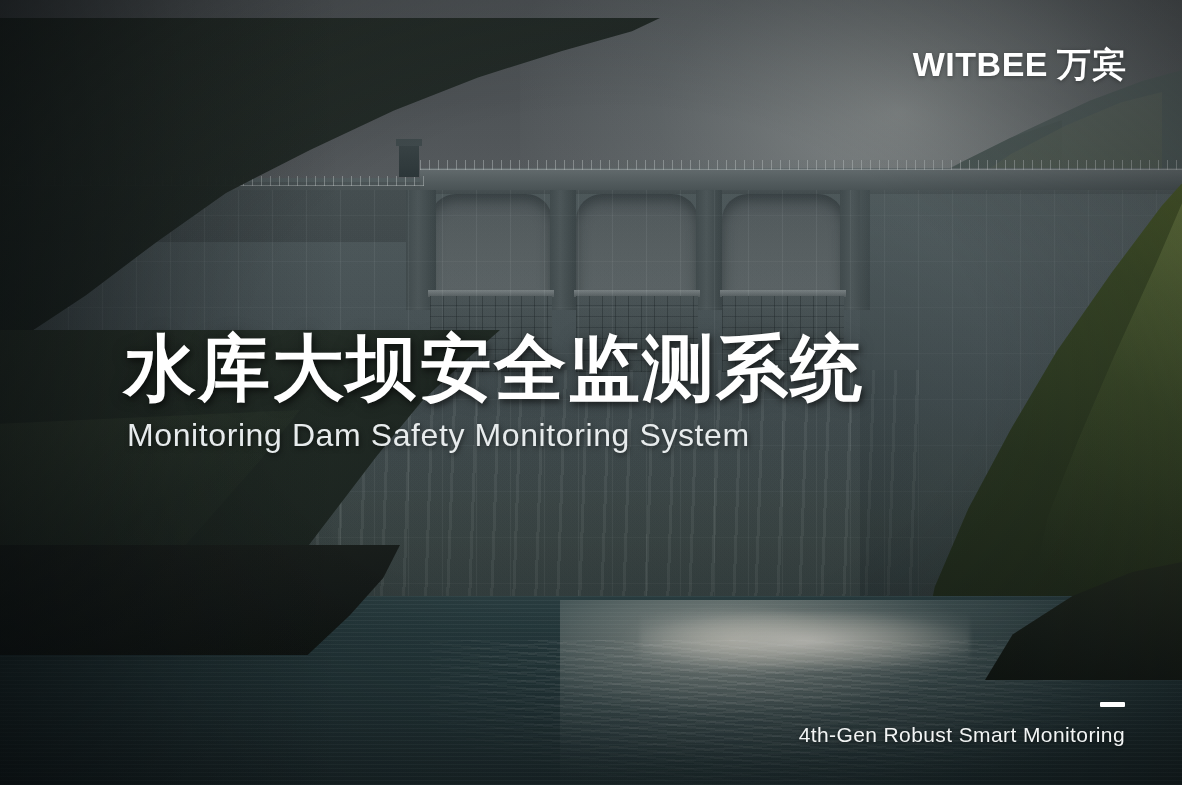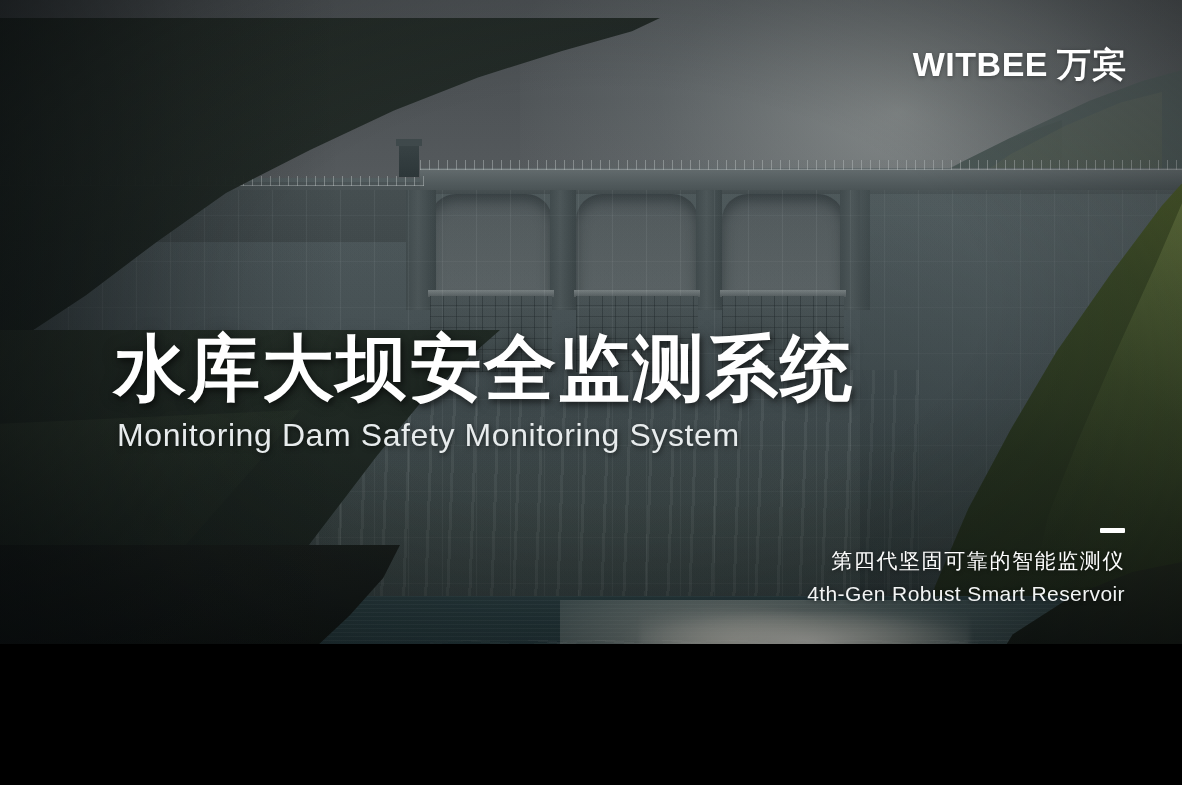--- a/index.html
+++ b/index.html
@@ -7,21 +7,21 @@
     padding: 0;
     background: #000;
   }
   body {
     font-family: "Liberation Sans", "DejaVu Sans", sans-serif;
   }
 
   .poster {
     position: relative;
     width: 1182px;
-    height: 644px;
+    height: 785px;
     overflow: hidden;
     background: #0369a1;
   }
 
   
   .photo {
     position: absolute;
     inset: 0;
     overflow: hidden;
   }
@@ -367,21 +367,21 @@
     text-shadow: 0 1px 4px rgba(0,0,0,0.35);
   }
   .logo .cn {
     margin-left: 9px;
     font-weight: 700;
     letter-spacing: 1px;
   }
 
   .title-block {
     position: absolute;
-    left: 114px; top: 330px;
+    left: 124px; top: 330px;
   }
   .title-cn {
     font-size: 72px;
     font-weight: 700;
     color: #ffffff;
     letter-spacing: 2px;
     line-height: 1.06;
     margin: 0;
     white-space: nowrap;
     text-shadow:
@@ -496,17 +496,16 @@
     <span>WITBEE</span><span class="cn">万宾</span>
   </div>
 
   <div class="title-block">
     <h1 class="title-cn">水库大坝安全监测系统</h1>
     <div class="title-en">Monitoring Dam Safety Monitoring System</div>
   </div>
 
   <div class="tagline-block">
     <div class="tagline-dash"></div>
-    <div class="tagline-cn">第四代坚固可靠的智能监测仪</div>
-    <div class="tagline-en">4th-Gen Robust Smart Reservoir</div>
+    <div class="tagline-en">4th-Gen Robust Smart Monitoring</div>
   </div>
 
 </div>
 
 </body></html>

